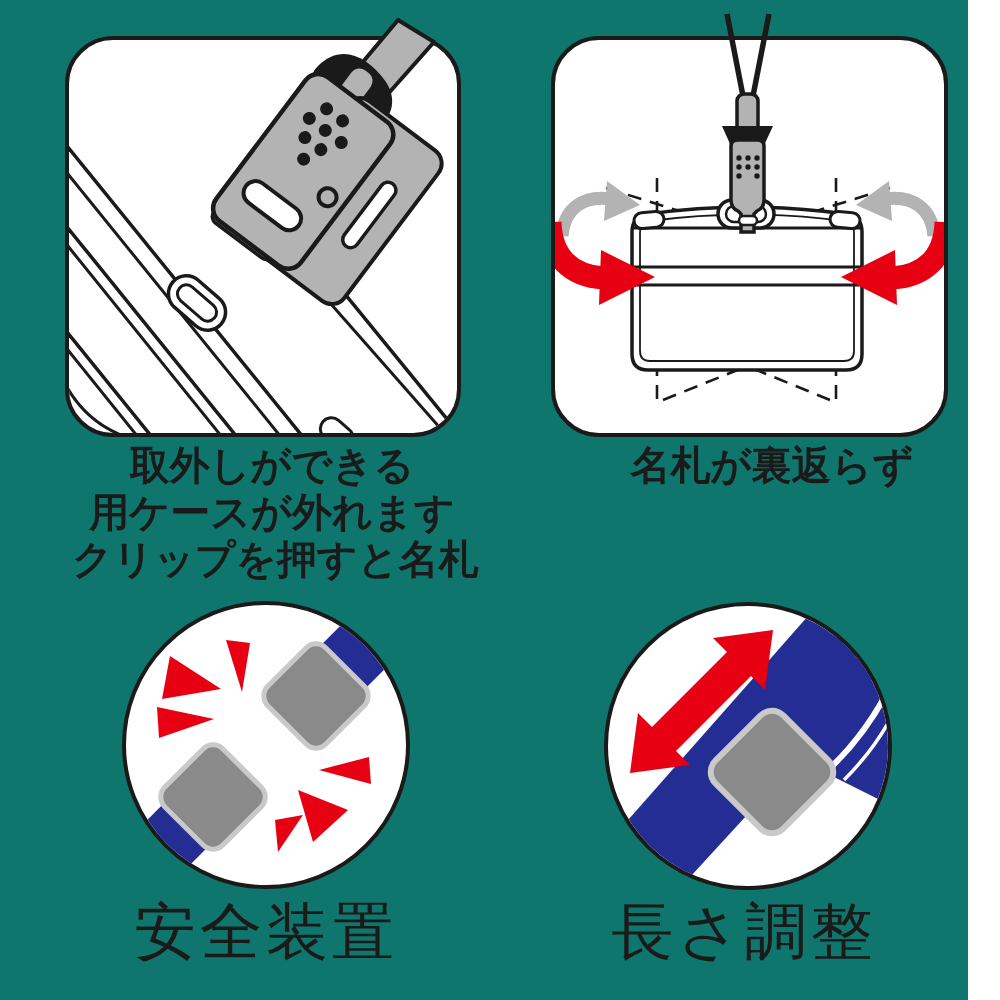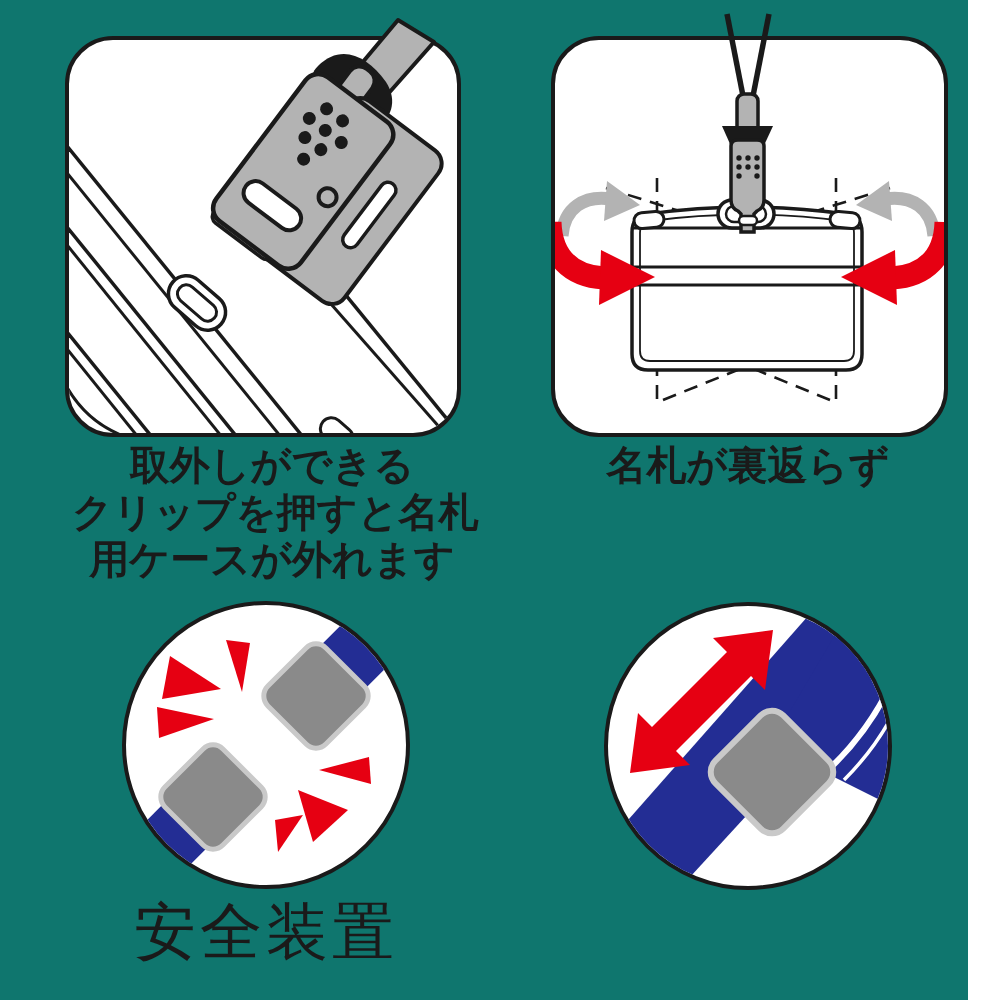--- a/index.html
+++ b/index.html
@@ -201,24 +201,25 @@
     </g>
     <g transform="rotate(45 772 772)">
       <rect x="724" y="724" width="96" height="96" rx="16" class="slider" stroke-width="6"></rect>
     </g>
     <polygon points="773,630 765,690 751,676 676,751 690,765 630,773 638,713 652,727 727,652 713,638" class="red"></polygon>
   </g>
 </svg>
 
 <div class="caption cap-small" style="left:72px;top:442px;width:400px">
   <div>取外しができる</div>
+  <div>用ケースが外れます</div>
   <div>クリップを押すと名札</div>
-  <div>用ケースが外れます</div>
 </div>
 
-<div class="caption cap-small" style="left:548px;top:442px;width:400px">
+<div class="caption cap-small" style="left:572px;top:442px;width:400px">
   <div>名札が裏返らず</div>
 </div>
 
 <div class="caption cap-large" style="left:62px;top:897px;width:408px">安全装置</div>
 
+<div class="caption cap-large" style="left:540px;top:897px;width:408px">長さ調整</div>
 
 </div>
 
 </body></html>

